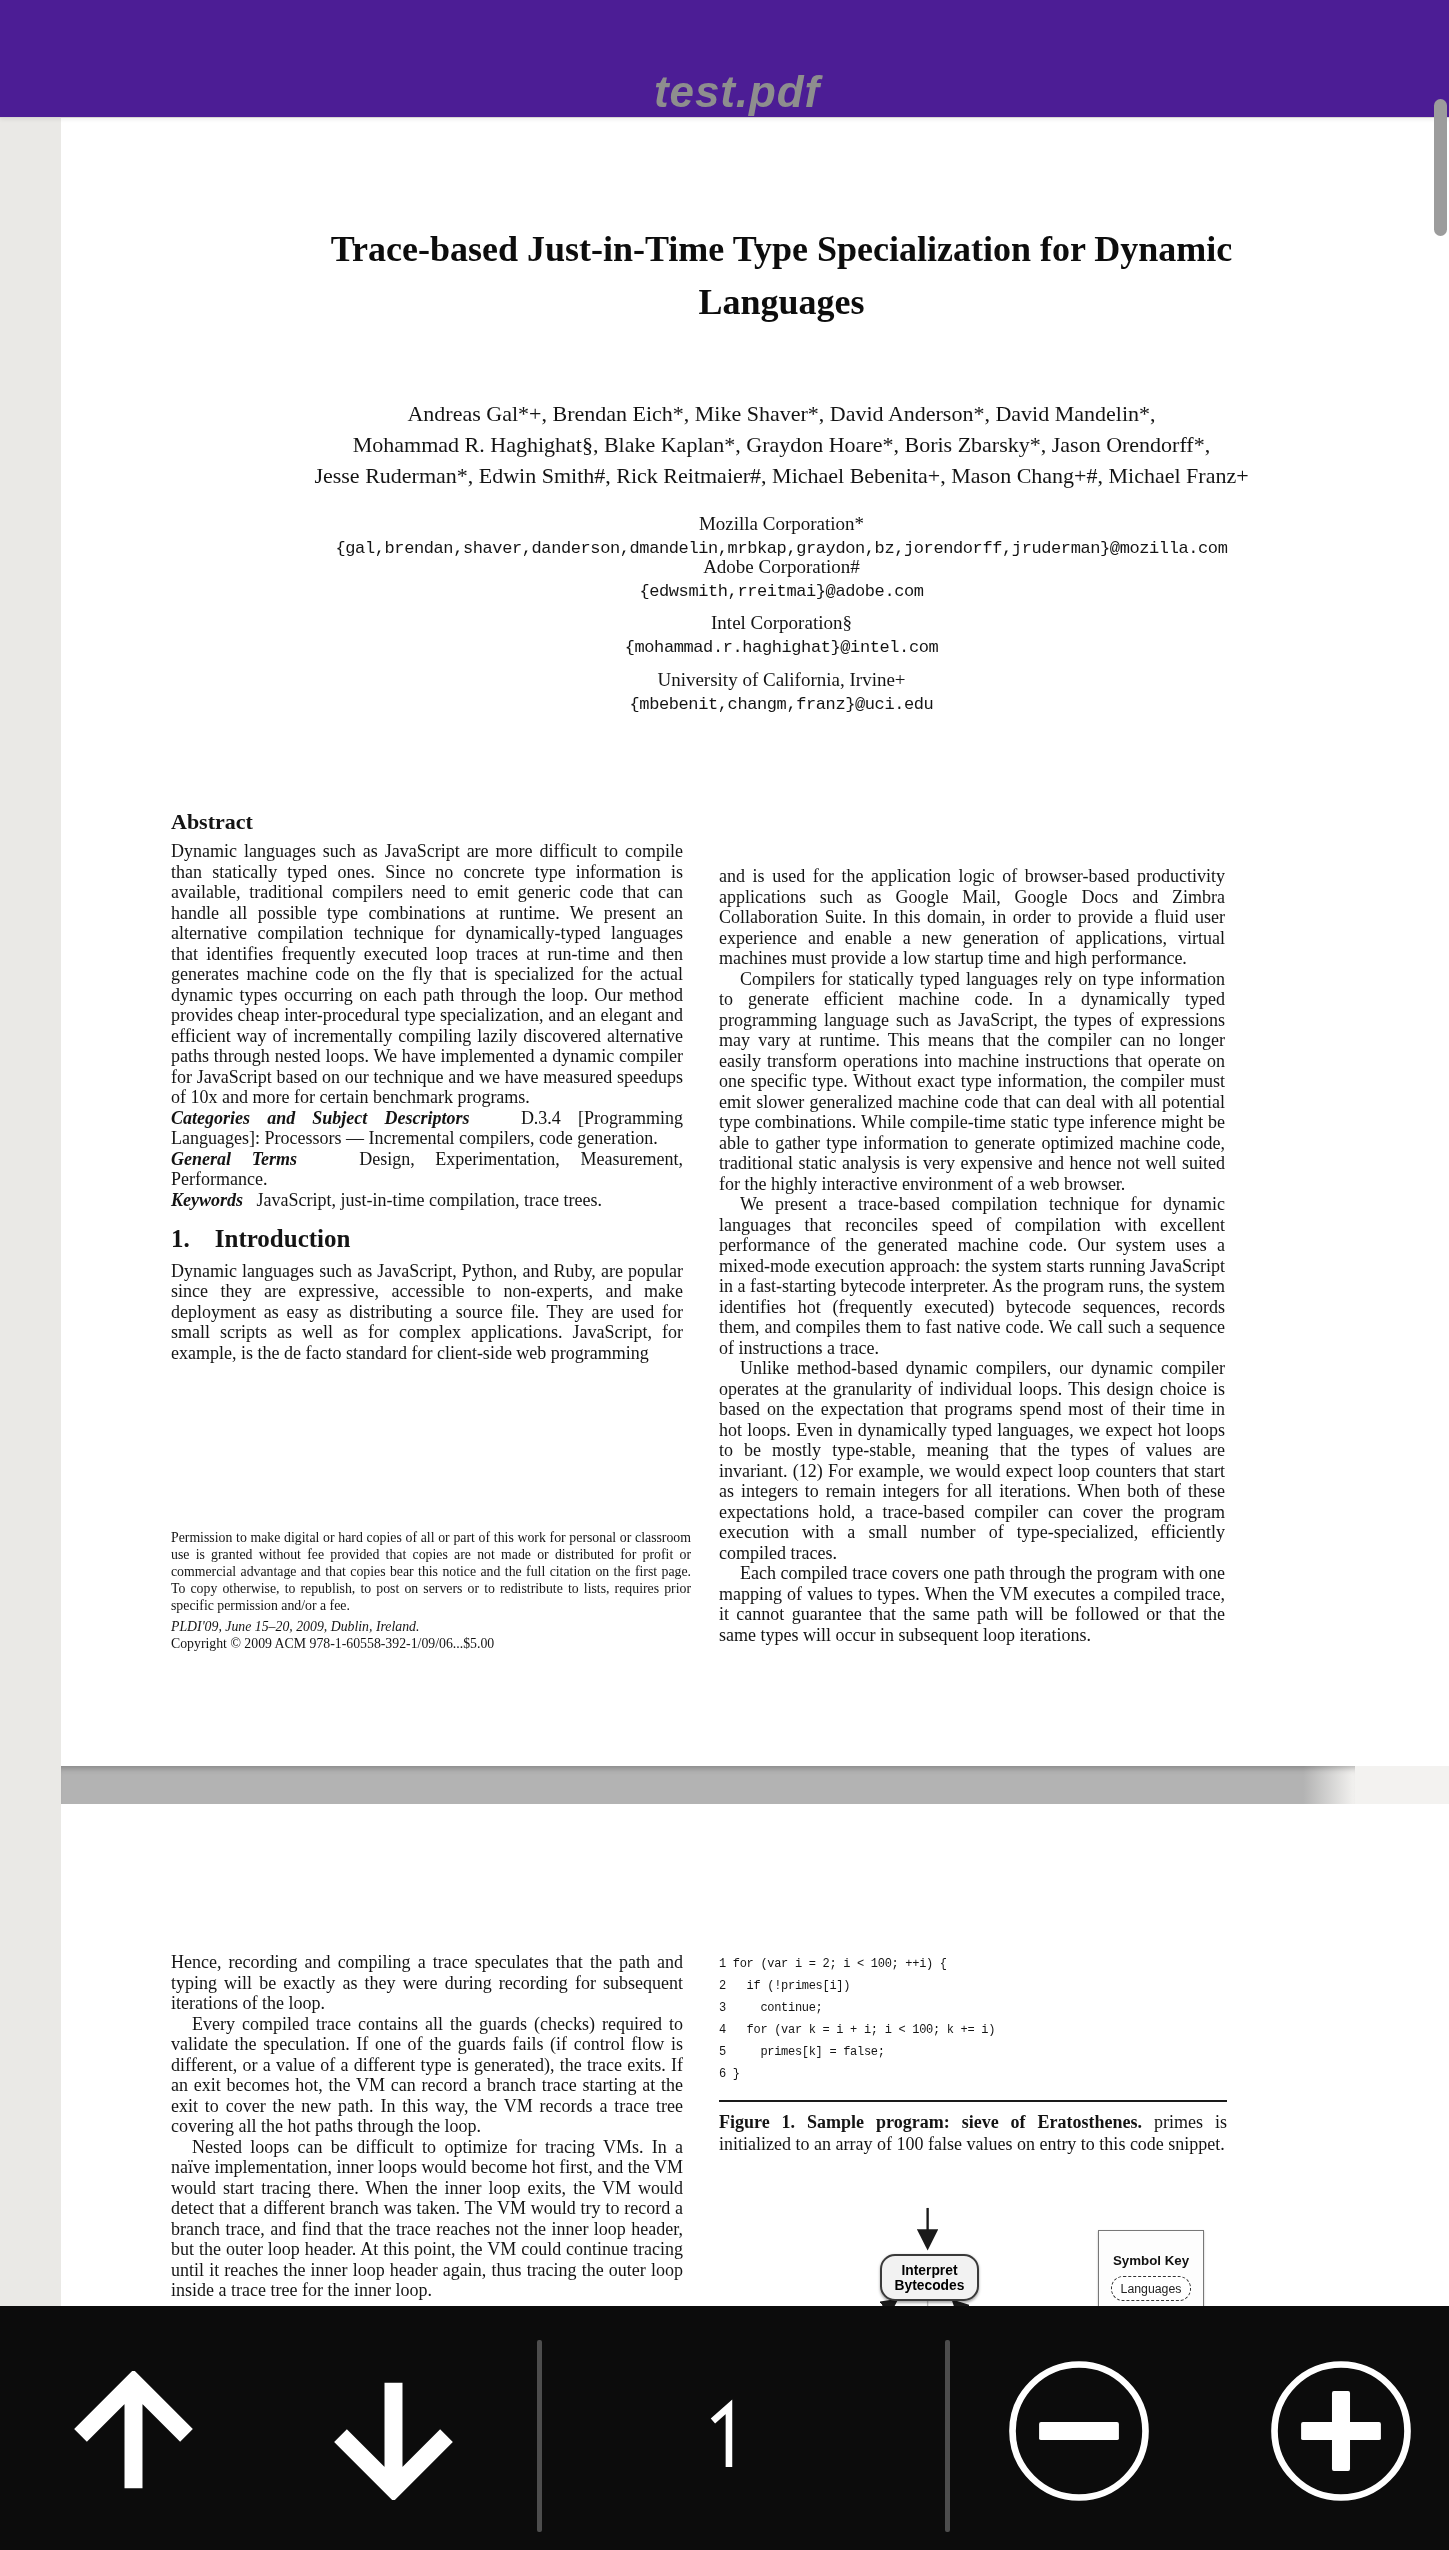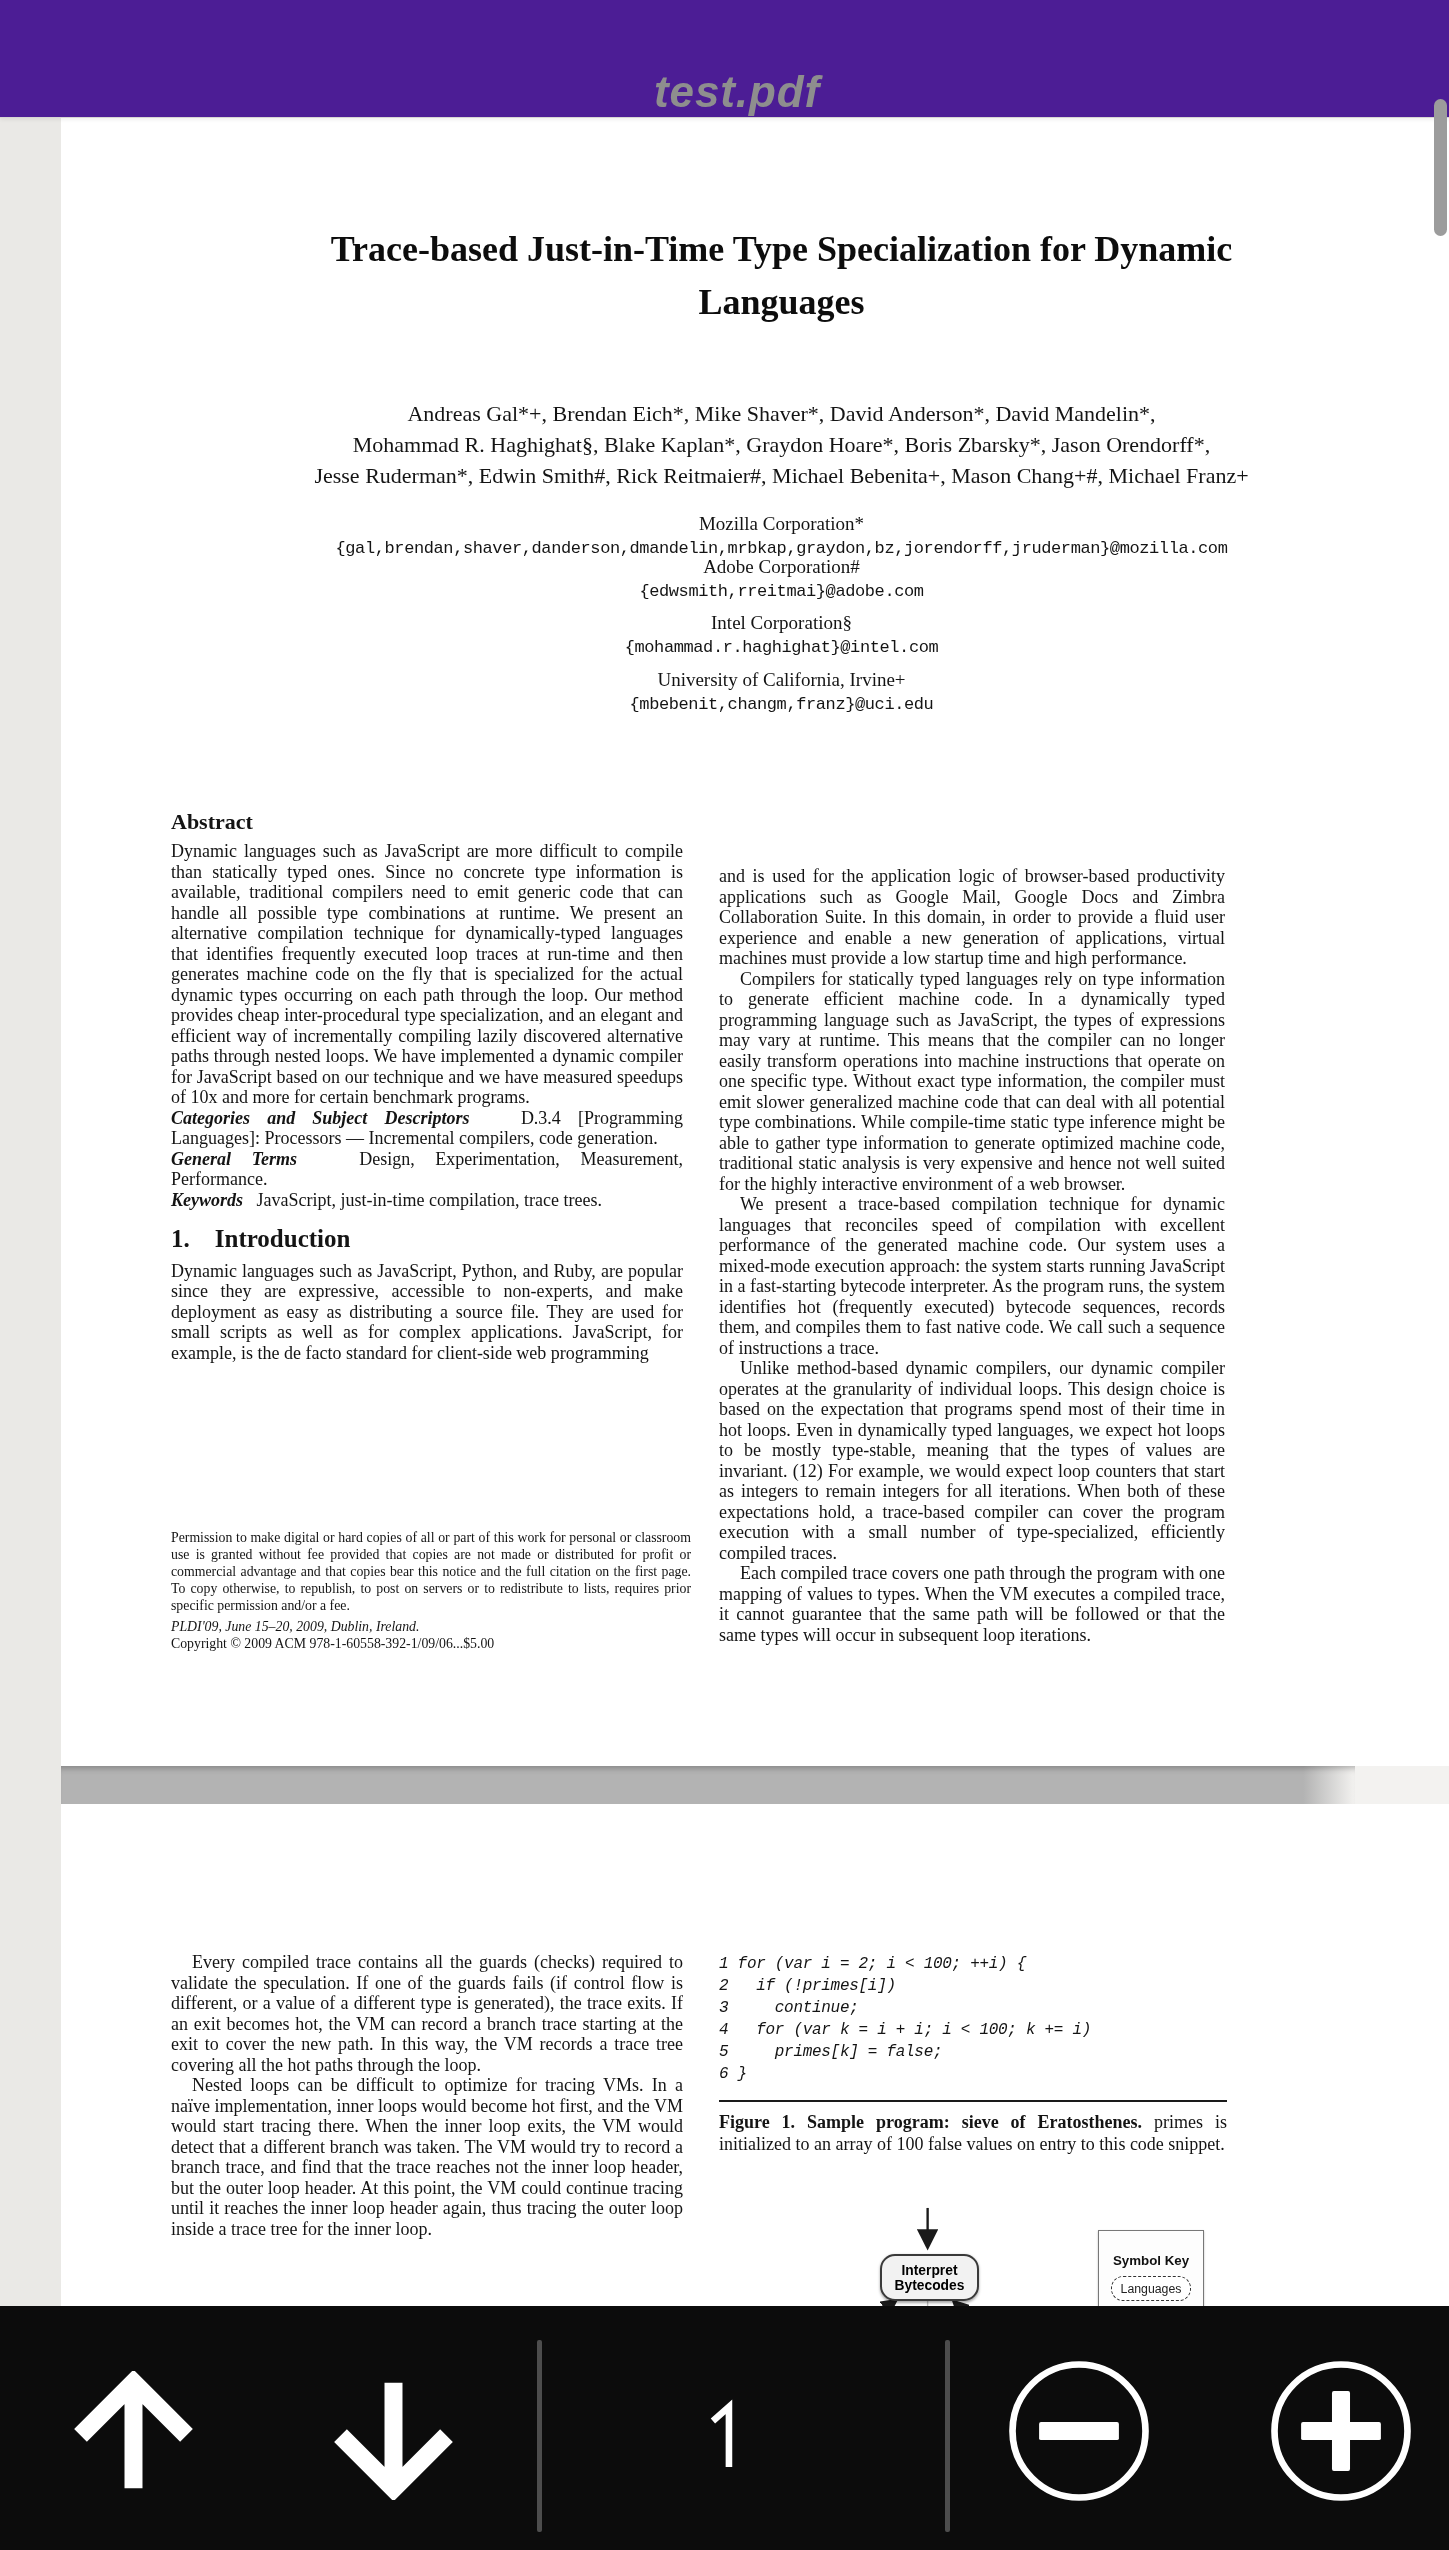--- a/index.html
+++ b/index.html
@@ -58,22 +58,22 @@
   .sec-head{font-weight:bold;font-size:25px;margin:19px 0 11.4px 0;text-align:left;}
   .sec-head .sec-no{margin-right:25px;}
   .footnote{
     position:absolute;left:110px;top:1412px;width:520px;
     font-size:13.8px;line-height:17px;text-align:justify;
   }
   .footnote .fn-conf{margin-top:3.8px;font-style:italic;}
   .footnote .fn-copy{font-style:normal;}
   
   .codeblock{
-    font-family:"Liberation Mono",monospace;font-size:16px;line-height:22px;
-    margin:0;white-space:pre;letter-spacing:-0.3px;font-style:italic;
+    font-family:"Liberation Mono",monospace;font-size:12px;line-height:22px;
+    margin:0;white-space:pre;letter-spacing:-0.3px;
   }
   .fig-rule{border:0;border-top:2.4px solid #1a1a1a;margin:15px 0 8.5px 0;}
   .fig-caption{font-size:18px;line-height:22px;text-align:justify;}
   .fig-caption .cap-bold{font-weight:bold;}
   
   .diagram{position:absolute;left:658px;top:398px;width:550px;height:285px;font-family:"Liberation Sans",sans-serif;}
   .diagram svg.wires{position:absolute;left:0;top:0;}
   .node-box{
     position:absolute;left:161px;top:52px;width:95px;height:43px;
     border:2.4px solid #3a3a3a;border-radius:15px;background:#f2f2f2;
@@ -175,20 +175,21 @@
     <p class="indent">Unlike method-based dynamic compilers, our dynamic compiler operates at the granularity of individual loops. This design choice is based on the expectation that programs spend most of their time in hot loops. Even in dynamically typed languages, we expect hot loops to be mostly type-stable, meaning that the types of values are invariant. (12) For example, we would expect loop counters that start as integers to remain integers for all iterations. When both of these expectations hold, a trace-based compiler can cover the program execution with a small number of type-specialized, efficiently compiled traces.</p>
     <p class="indent">Each compiled trace covers one path through the program with one mapping of values to types. When the VM executes a compiled trace, it cannot guarantee that the same path will be followed or that the same types will occur in subsequent loop iterations.</p>
   </div>
 </div>
 
 <div class="page-gap"></div>
 
 <div class="page page2">
 
   <div class="col p2c1">
+    <p>Hence, recording and compiling a trace speculates that the path and typing will be exactly as they were during recording for subsequent iterations of the loop.</p>
     <p class="indent">Every compiled trace contains all the guards (checks) required to validate the speculation. If one of the guards fails (if control flow is different, or a value of a different type is generated), the trace exits. If an exit becomes hot, the VM can record a branch trace starting at the exit to cover the new path. In this way, the VM records a trace tree covering all the hot paths through the loop.</p>
     <p class="indent">Nested loops can be difficult to optimize for tracing VMs. In a naïve implementation, inner loops would become hot first, and the VM would start tracing there. When the inner loop exits, the VM would detect that a different branch was taken. The VM would try to record a branch trace, and find that the trace reaches not the inner loop header, but the outer loop header. At this point, the VM could continue tracing until it reaches the inner loop header again, thus tracing the outer loop inside a trace tree for the inner loop.</p>
   </div>
 
   <div class="col p2c2">
     <pre class="codeblock">1 for (var i = 2; i &lt; 100; ++i) {
 2   if (!primes[i])
 3     continue;
 4   for (var k = i + i; i &lt; 100; k += i)
 5     primes[k] = false;

